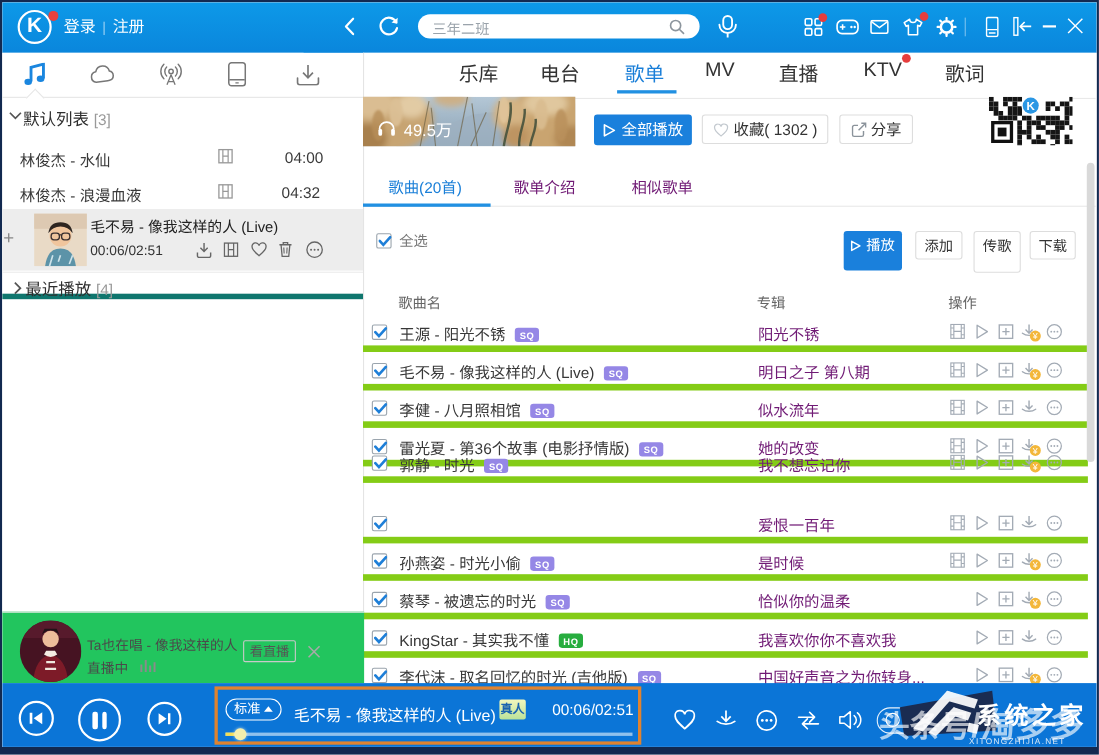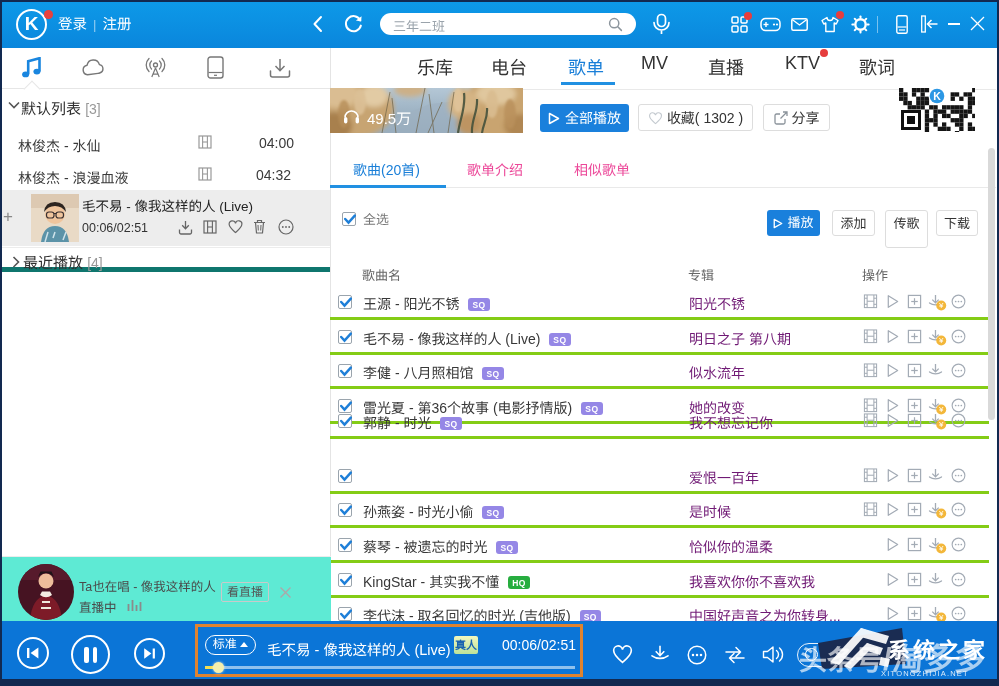--- a/index.html
+++ b/index.html
@@ -27,33 +27,33 @@
 
 #main { position:absolute; left:328px; top:46px; width:667px; height:631px; background:#fff; }
 #navtabs { position:absolute; left:0; top:0; width:666px; height:42px; border-bottom:1px solid #e9e9e9; }
 .ntab { position:absolute; top:5px; font-size:18px; color:#333; }
 .ntab.act { color:#1a7fd8; }
 #nthl { position:absolute; left:231px; top:34px; width:54px; height:3px; background:#2190e2; }
 
 .bluebtn { position:absolute; background:#1a80dc; border-radius:3px; color:#fff; font-size:14px; text-align:center; }
 .whitebtn { position:absolute; background:#fff; border:1px solid #ddd; border-radius:3px; color:#333; font-size:14px; text-align:center; }
 
-.gtab { position:absolute; top:111px; font-size:14px; color:#ec4899; }
+.gtab { position:absolute; top:111px; font-size:14px; color:#701a75; }
 
 .th { position:absolute; top:217px; font-size:13px; color:#666; }
-.row { position:absolute; left:0; width:659px; height:35px; border-bottom:3px solid #84cc16; }
+.row { position:absolute; left:0; width:659px; height:35px; border-bottom:6px solid #84cc16; }
 .cb { position:absolute; left:8px; top:10px; width:14px; height:14px; background:#fff; border:1px solid #9aa4ad; border-radius:2px; }
 .cb svg { position:absolute; left:0.5px; top:1px; }
 .sn { position:absolute; left:33px; top:8px; font-size:14px; color:#383838; }
 .al { position:absolute; left:359px; top:8px; font-size:14px; color:#701a75; }
 .sq { display:inline-block; margin-left:9px; background:#9587e6; color:#fff; font-size:8.5px; font-weight:bold; border-radius:3px; padding:1.5px 4px 1.5px; position:relative; top:-1.5px; letter-spacing:.5px; }
 .hq { background:#27ad3f; }
 .op { position:absolute; top:9px; }
 
-#promo { position:absolute; left:0; top:554px; width:329px; height:65px; border-top:1px solid #ececec; background:#5eead4; }
+#promo { position:absolute; left:0; top:554px; width:329px; height:65px; border-top:1px solid #ececec; background:#22c55e; }
 
 #pbar { position:absolute; left:0; top:619px; width:995px; height:58px; background:#0b75d7; }
 .pcirc { position:absolute; border:2px solid #fff; border-radius:50%; }
 #obox { position:absolute; left:193px; top:3px; width:388px; height:53px; border:3px solid #e0832f; }
 </style>
 </head>
 <body>
 <div id="win">
 <div id="inner">
   <div id="topbar">
@@ -438,21 +438,21 @@
     <div class="gtab" style="left:137px">歌单介绍</div>
     <div class="gtab" style="left:244px">相似歌单</div>
     <div class="abs" style="left:0;top:139px;width:666px;height:1px;background:#e9e9e9"></div>
     <div class="abs" style="left:0;top:137px;width:116px;height:3px;background:#2190e2"></div>
     <div class="cb" style="left:12px;top:164px">
           <svg width="12" height="11" viewBox="0 0 12 11">
             <path d="M1.2 5 L4.5 8.6 L10.8 1.6" fill="none" stroke="#1e7fd8" stroke-width="2.4" stroke-linecap="round"></path>
           </svg>
         </div>
     <div class="abs" style="left:33px;top:161px;font-size:13px;color:#777">全选</div>
-    <div class="bluebtn" style="left:437px;top:162px;width:53px;height:26px;line-height:26px;font-size:13px">
+    <div class="bluebtn" style="left:437px;top:162px;width:53px;height:36px;line-height:26px;font-size:13px">
       <svg style="vertical-align:-1.5px;margin-right:4px" width="10" height="11" viewBox="0 0 12 13">
             <path d="M1.5 1.5 L10.5 6.5 L1.5 11.5 Z" fill="none" stroke="#fff" stroke-width="1.6" stroke-linejoin="round"></path>
           </svg>播放</div>
     <div class="whitebtn" style="left:502px;top:162px;width:43px;height:26px;line-height:25px;font-size:13px">添加</div>
     <div class="whitebtn" style="left:555px;top:162px;width:43px;height:38px;line-height:25px;font-size:13px">传歌</div>
     <div class="whitebtn" style="left:606px;top:162px;width:42px;height:26px;line-height:25px;font-size:13px">下载</div>
     <div class="th" style="left:32px">歌曲名</div>
     <div class="th" style="left:358px">专辑</div>
     <div class="th" style="left:532px">操作</div>
 <div class="row" style="top:237px">

